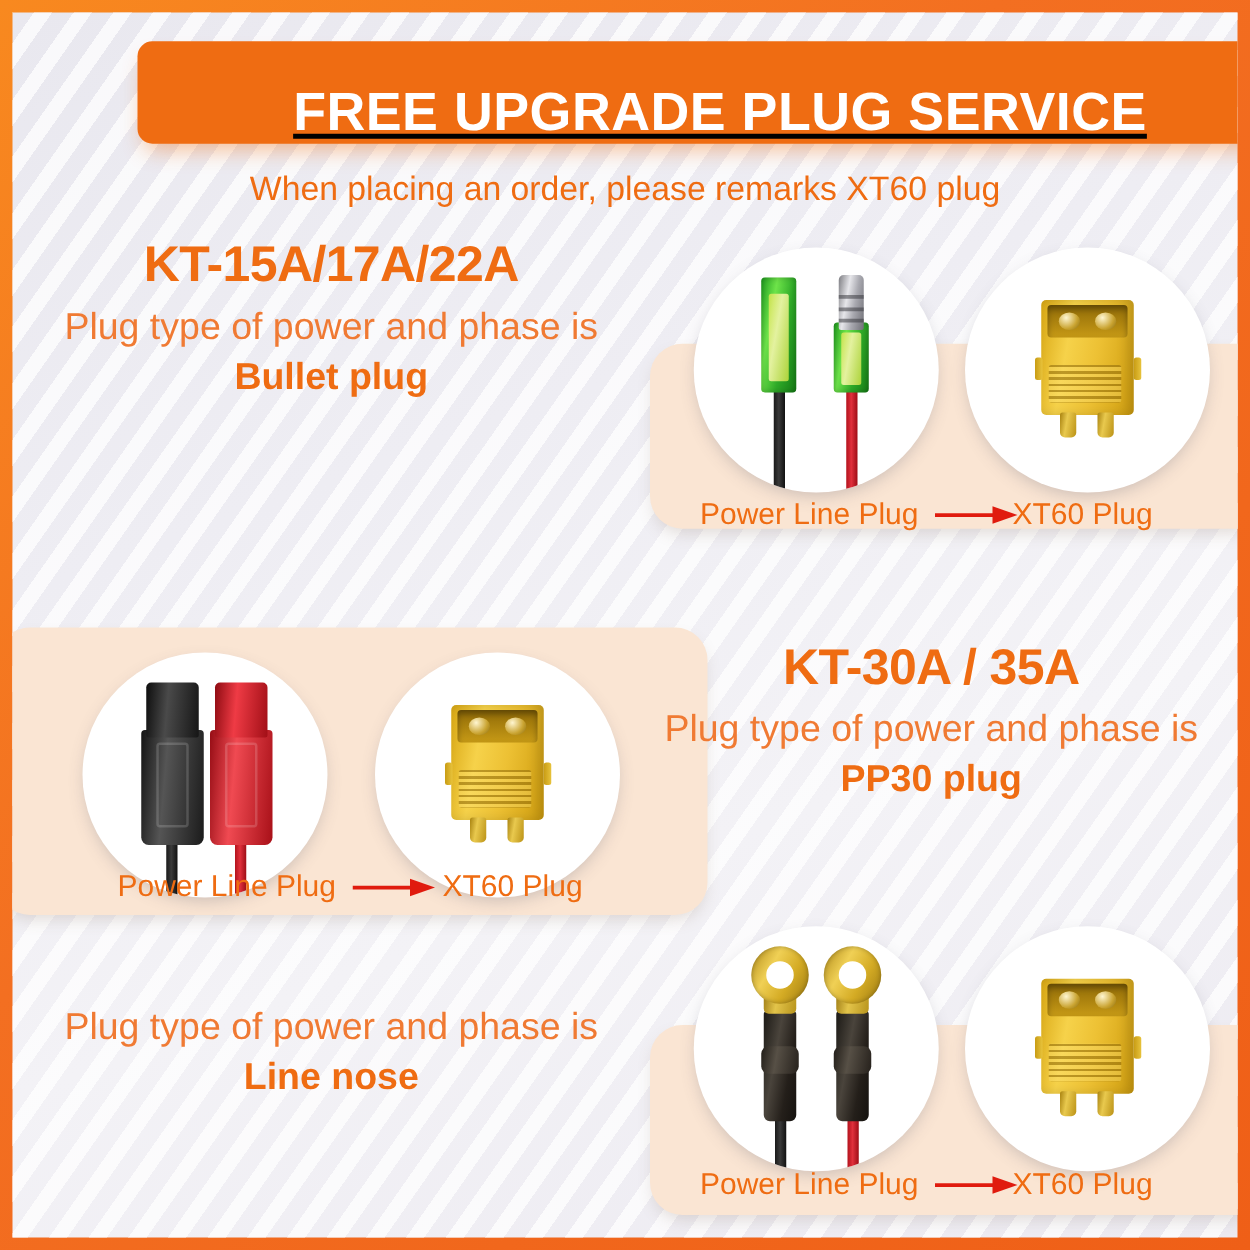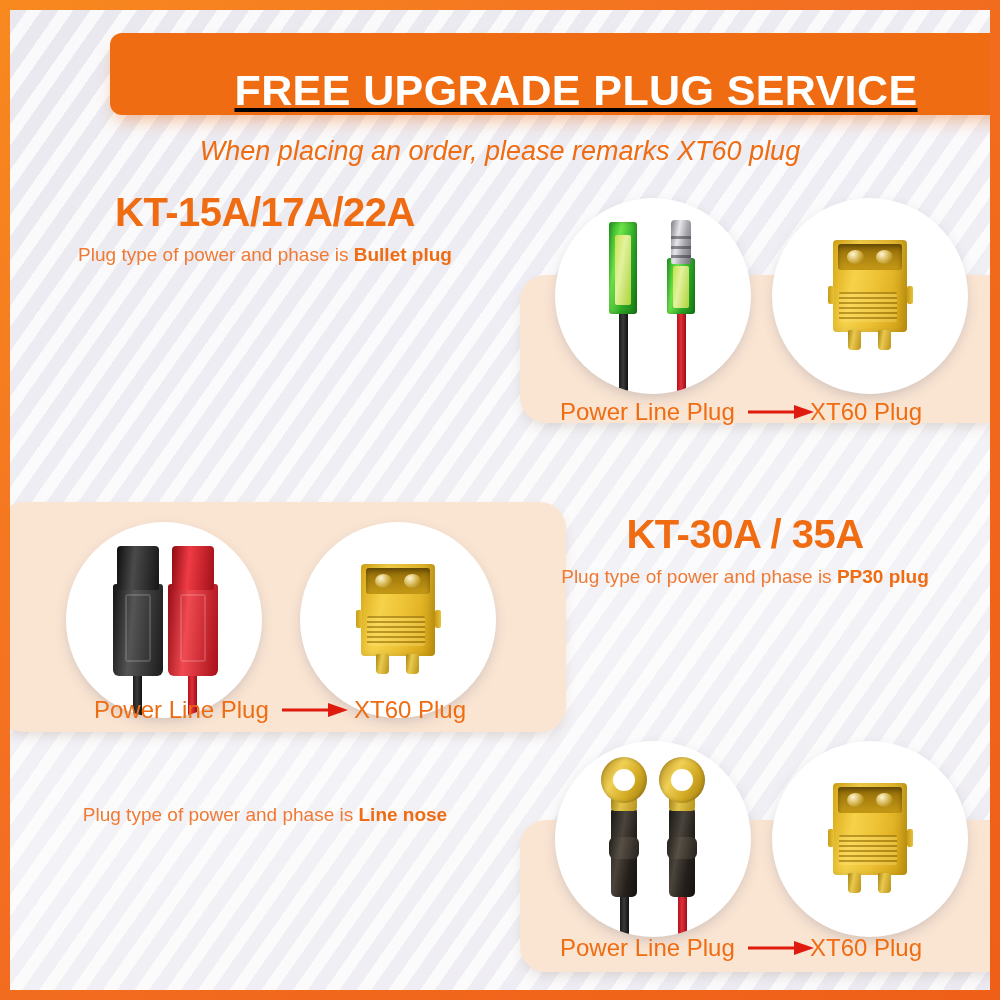--- a/index.html
+++ b/index.html
@@ -30,38 +30,38 @@
     background:#ef6c12;border-radius:12px;
     box-shadow:0 10px 18px -6px rgba(239,108,18,.45);
     display:flex;align-items:flex-end;justify-content:center;text-decoration:underline;
   }
   .banner-text{
     color:#fff;font-size:43px;font-weight:bold;letter-spacing:.4px;
     white-space:nowrap;
   }
   .subtitle{
     position:absolute;left:0;top:126px;width:980px;text-align:center;
-    color:#ef6c12;font-size:27px;font-style:italic;
+    color:#ef6c12;font-size:27px;
   }
 
   
   .row{position:absolute;left:0;width:980px;}
   #row1{top:180px;height:235px;padding-left:12px;}
   #row2{top:470px;height:250px;}
   #row3{top:728px;height:235px;}
 
   .txtblock{position:absolute;top:0;width:470px;}
   .txt-left{left:20px;text-align:center;}
   .txt-right{right:10px;text-align:center;}
   .model{
     color:#ef6c12;font-size:40px;font-weight:bold;letter-spacing:-.5px;
     white-space:nowrap;line-height:1.1;
   }
   .desc{
-    color:#f07a33;font-size:19px;line-height:1.32;font-weight:300;margin-top:8px;
+    color:#f07a33;font-size:30px;line-height:1.32;font-weight:300;margin-top:8px;
   }
   .desc b{font-weight:bold;color:#ef6c12;}
 
   
   .card{
     position:absolute;background:#fae5d3;border-radius:26px;
     box-shadow:0 6px 14px -4px rgba(120,90,70,.22);
   }
   #card1{left:510px;top:85px;width:480px;height:148px;
          border-top-right-radius:0;border-bottom-right-radius:0;}

